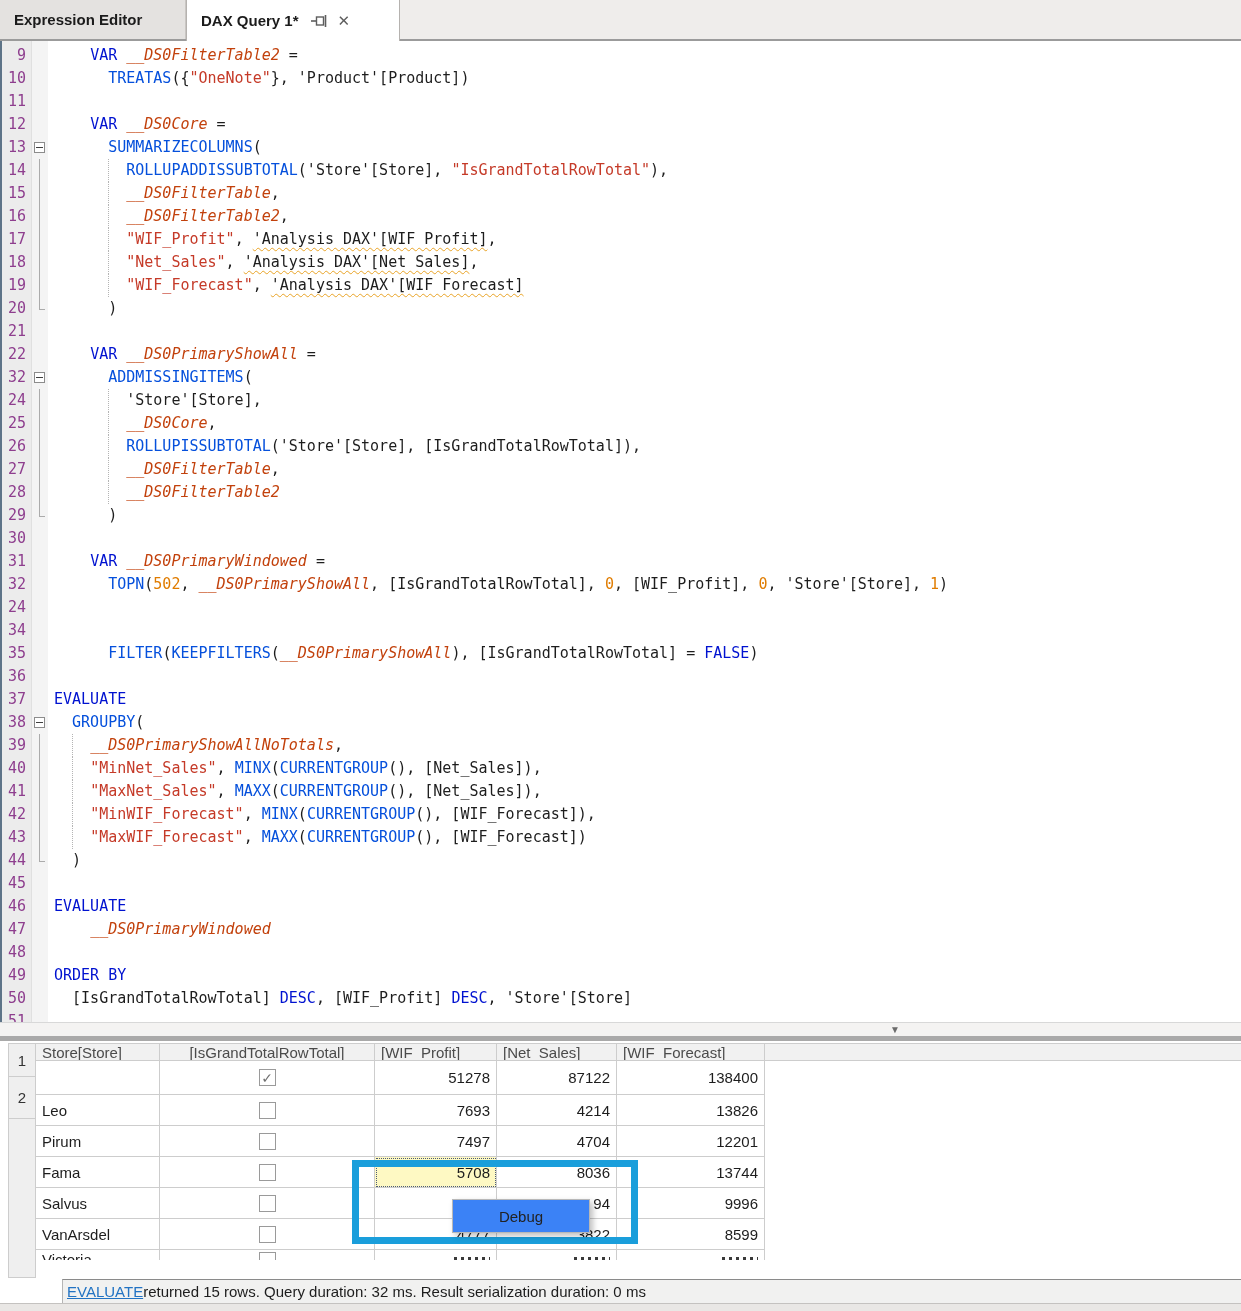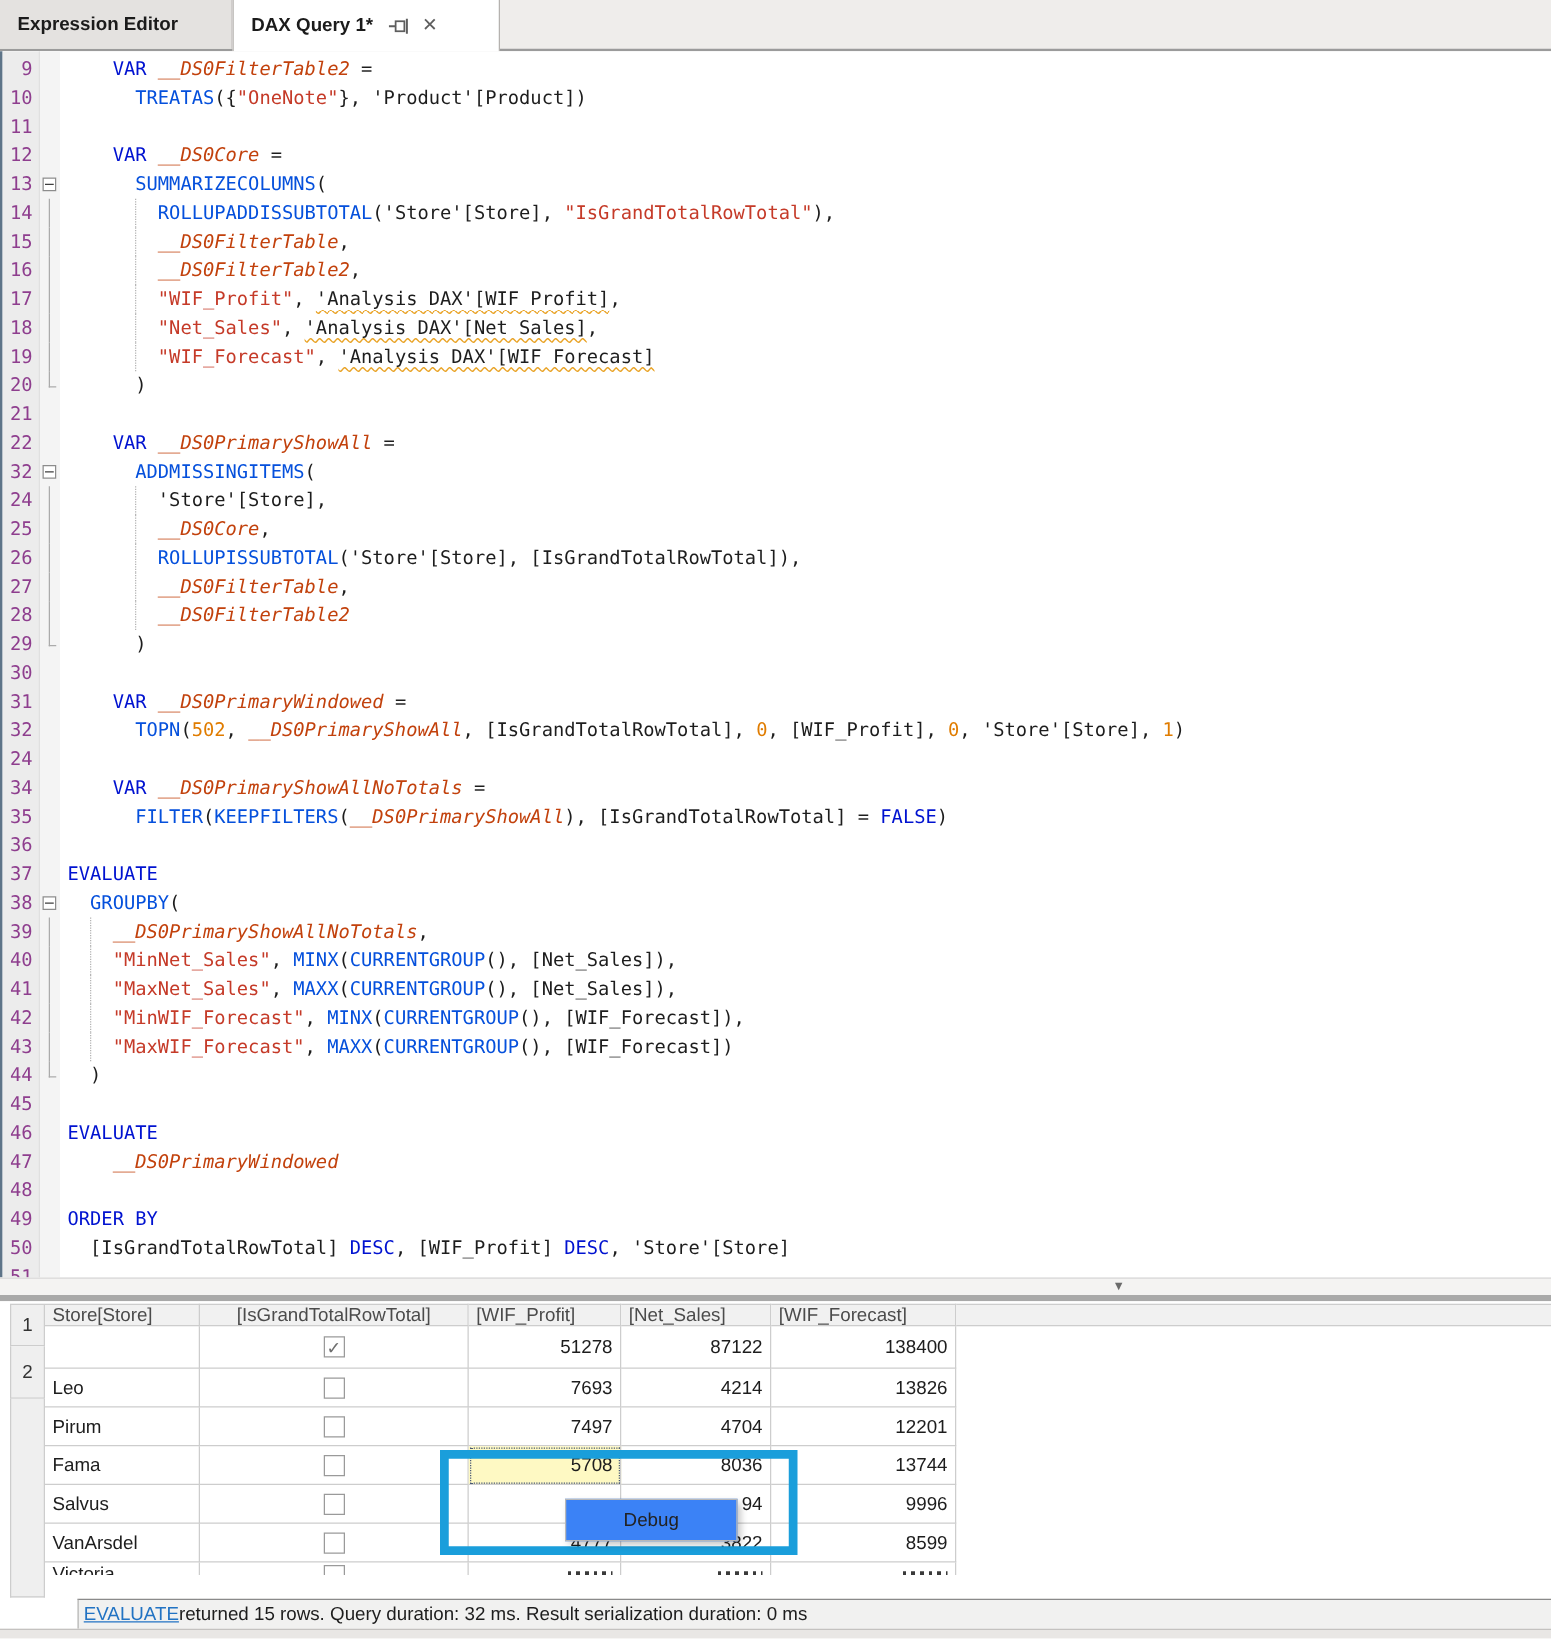--- a/index.html
+++ b/index.html
@@ -277,21 +277,20 @@
           <span class="code"><span class="tk-p">      </span><span class="tk-f">TOPN</span><span class="tk-p">(</span><span class="tk-n">502</span><span class="tk-p">, </span><span class="tk-v">__DS0PrimaryShowAll</span><span class="tk-p">, [IsGrandTotalRowTotal], </span><span class="tk-n">0</span><span class="tk-p">, [WIF_Profit], </span><span class="tk-n">0</span><span class="tk-p">, 'Store'[Store], </span><span class="tk-n">1</span><span class="tk-p">)</span></span>
         </div>
         <div class="line">
           <span class="ln">24</span>
           <span class="fold"></span>
           <span class="code"></span>
         </div>
         <div class="line">
           <span class="ln">34</span>
           <span class="fold"></span>
-          <span class="code"><span class="tk-p">    </span><span class="tk-k">VAR</span><span class="tk-p"> </span><span class="tk-v">__DS0PrimaryShowAllNoTotals</span><span class="tk-p"> =</span></span>
         </div>
         <div class="line">
           <span class="ln">35</span>
           <span class="fold"></span>
           <span class="code"><span class="tk-p">      </span><span class="tk-f">FILTER</span><span class="tk-p">(</span><span class="tk-f">KEEPFILTERS</span><span class="tk-p">(</span><span class="tk-v">__DS0PrimaryShowAll</span><span class="tk-p">), [IsGrandTotalRowTotal] = </span><span class="tk-k">FALSE</span><span class="tk-p">)</span></span>
         </div>
         <div class="line">
           <span class="ln">36</span>
           <span class="fold"></span>
           <span class="code"></span>

